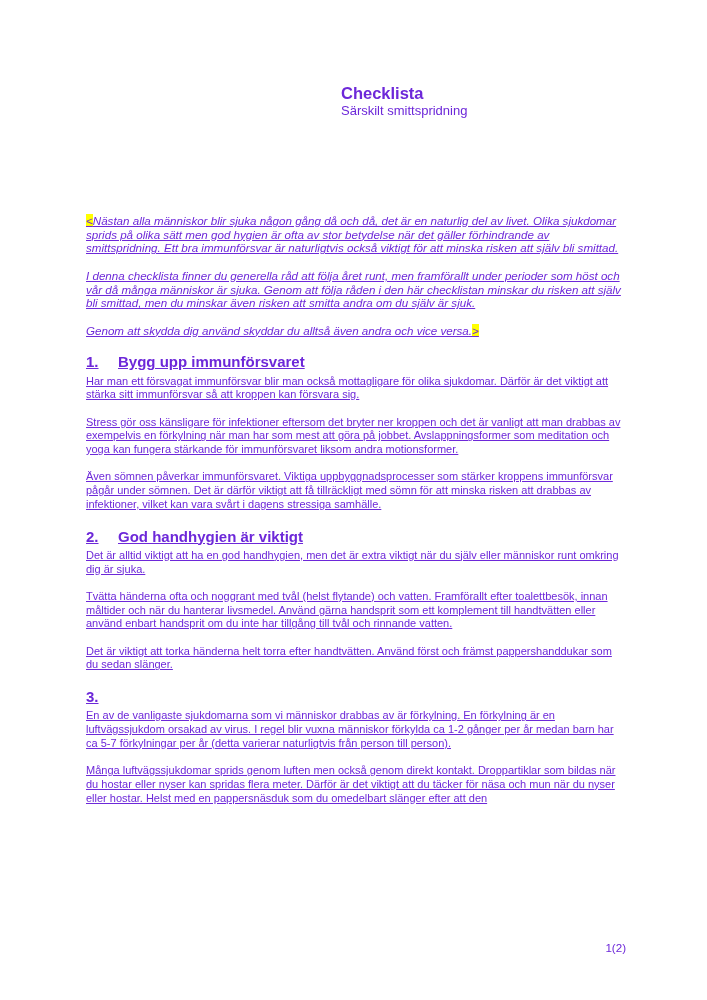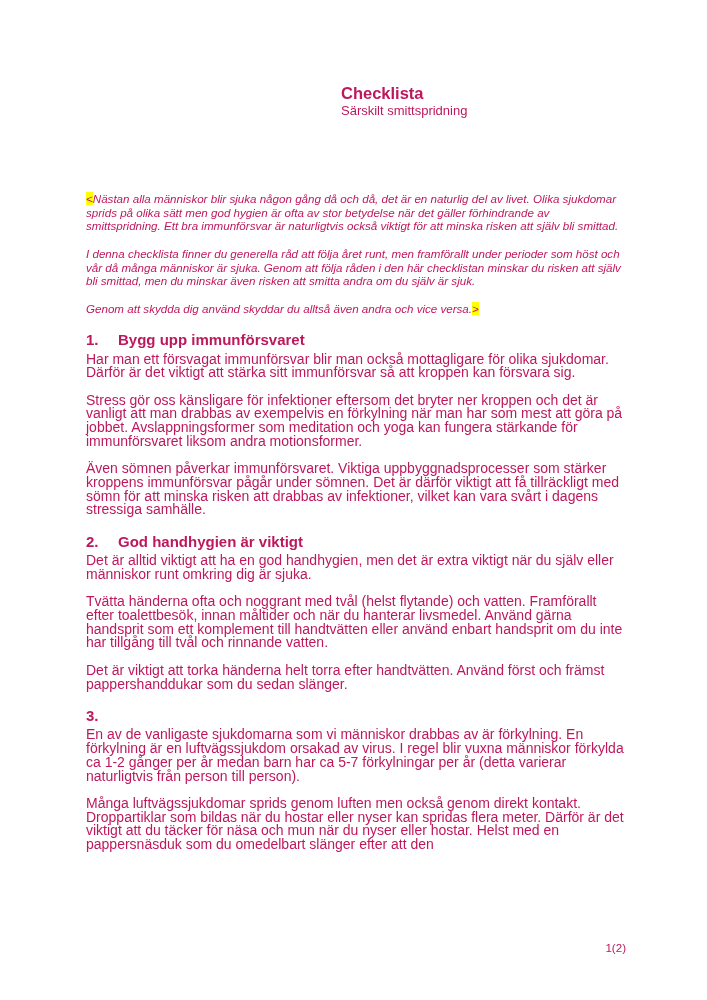--- a/index.html
+++ b/index.html
@@ -5,52 +5,53 @@
   html, body {
     margin: 0;
     padding: 0;
     background: #ffffff;
   }
   .page {
     position: relative;
     width: 707px;
     height: 1000px;
     background: #ffffff;
-    color: #be185d;
+    color: #6d28d9;
     font-family: "Liberation Sans", sans-serif;
     overflow: hidden;
   }
   .title-block {
     position: absolute;
     left: 341px;
     top: 84px;
   }
   .doc-title {
     font-size: 16.5px;
     font-weight: bold;
     line-height: 1.15;
   }
   .doc-subtitle {
     font-size: 13px;
     line-height: 1.3;
   }
   .content {
     position: absolute;
     left: 86px;
-    top: 192px;
+    top: 214px;
     width: 540px;
+    text-decoration: underline;
   }
   .intro-p {
     font-style: italic;
     font-size: 11.6px;
     line-height: 13.7px;
     margin: 0 0 13.7px 0;
   }
   .body-p {
-    font-size: 14px;
+    font-size: 11px;
     line-height: 13.7px;
     margin: 0 0 13.7px 0;
   }
   .sec-heading {
     display: flex;
     font-size: 15px;
     font-weight: bold;
     line-height: 1.15;
     margin: 16px 0 4px 0;
   }

